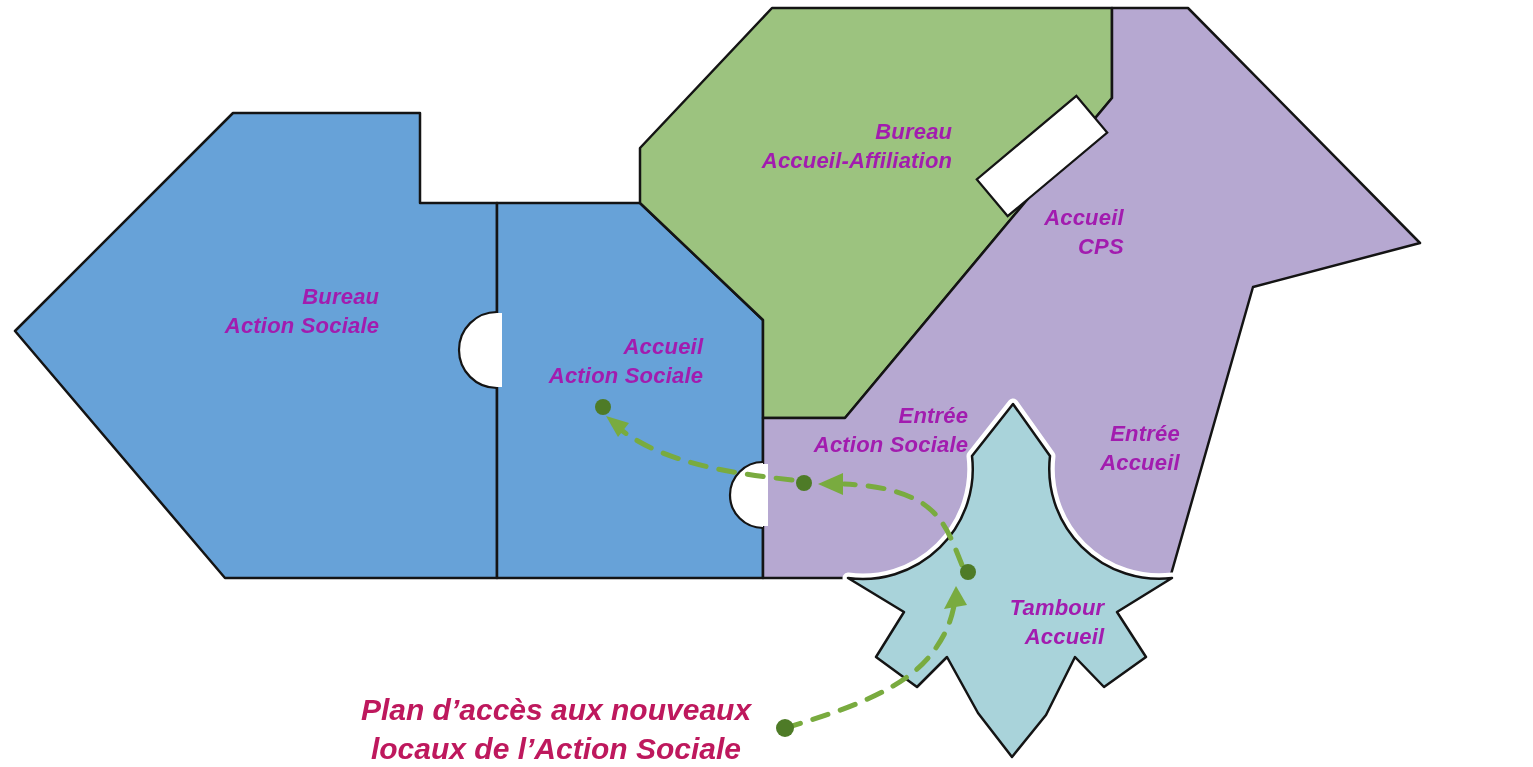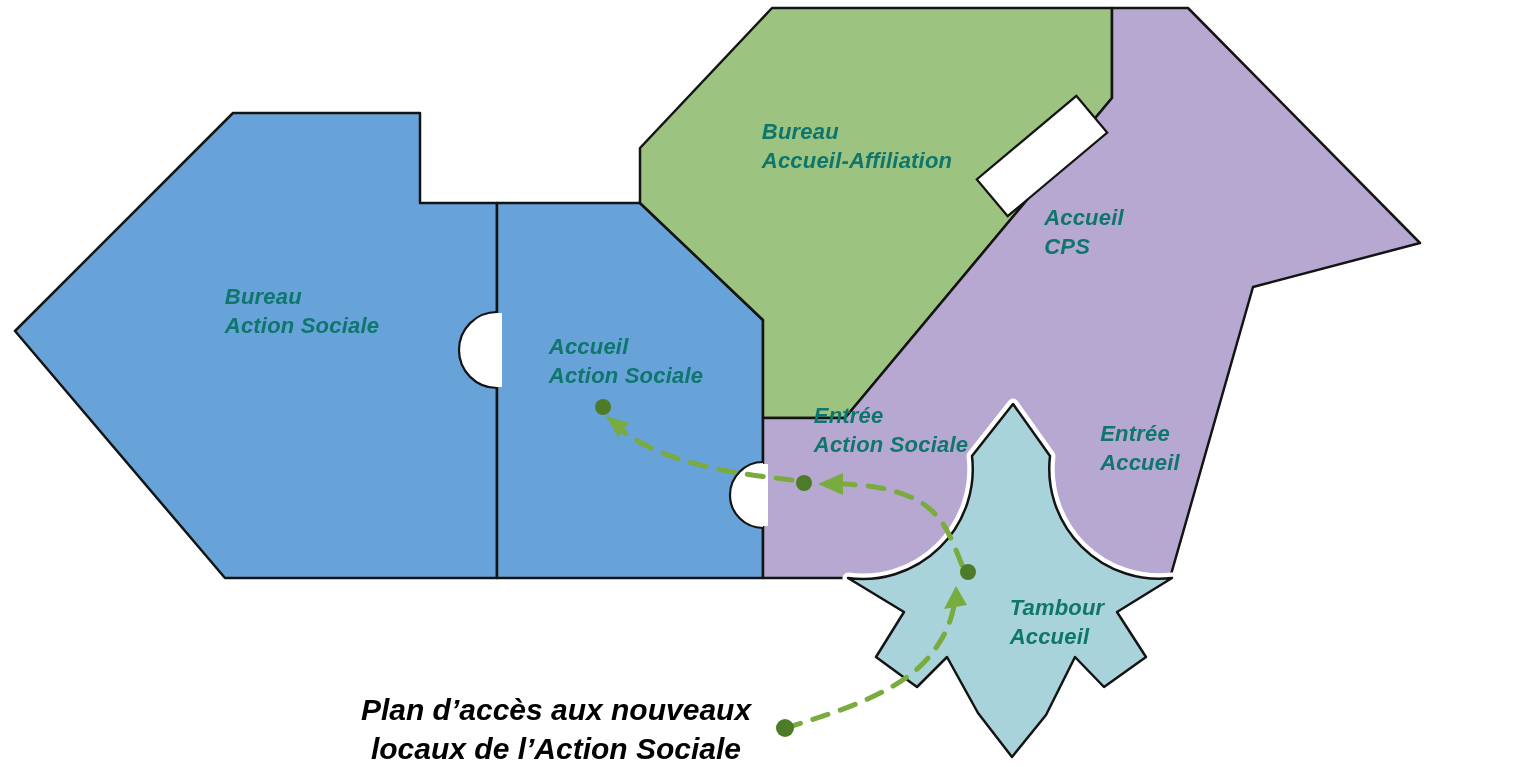--- a/index.html
+++ b/index.html
@@ -3,24 +3,24 @@
 <meta charset="utf-8">
 <style>
   html,body{margin:0;padding:0;background:#fff;}
   .stage{position:relative;width:1533px;height:767px;background:#fff;overflow:hidden;
          font-family:"Liberation Sans",sans-serif;}
   svg{position:absolute;left:0;top:0;}
   .room{stroke:#141414;stroke-width:2.5;stroke-linejoin:round;}
   .door{stroke:#141414;stroke-width:2.2;}
   .halo{stroke:#ffffff;stroke-width:11;stroke-linejoin:round;fill:#ffffff;}
   .route{fill:none;stroke-width:5;stroke-dasharray:16 13;stroke-linecap:round;}
-  .label{position:absolute;transform:translate(-50%,-50%);color:#0f766e;
+  .label{position:absolute;transform:translate(-50%,-50%);color:#a21caf;
          font:italic 700 22px "Liberation Sans",sans-serif;white-space:pre-line;
-         text-align:left;line-height:1.32;letter-spacing:.2px;}
-  .caption{position:absolute;transform:translate(-50%,-50%);color:#000000;
+         text-align:right;line-height:1.32;letter-spacing:.2px;}
+  .caption{position:absolute;transform:translate(-50%,-50%);color:#be185d;
          font:italic 700 30px "Liberation Sans",sans-serif;white-space:pre-line;
          text-align:center;line-height:1.3;}
 </style>
 </head>
 <body>
 
 <div class="stage">
   <svg width="1533" height="767" viewBox="0 0 1533 767">
 
     <polygon class="room" points="233,113 420,113 420,203 497,203 497,578 225,578 15,331" fill="#67a2d8"></polygon>

